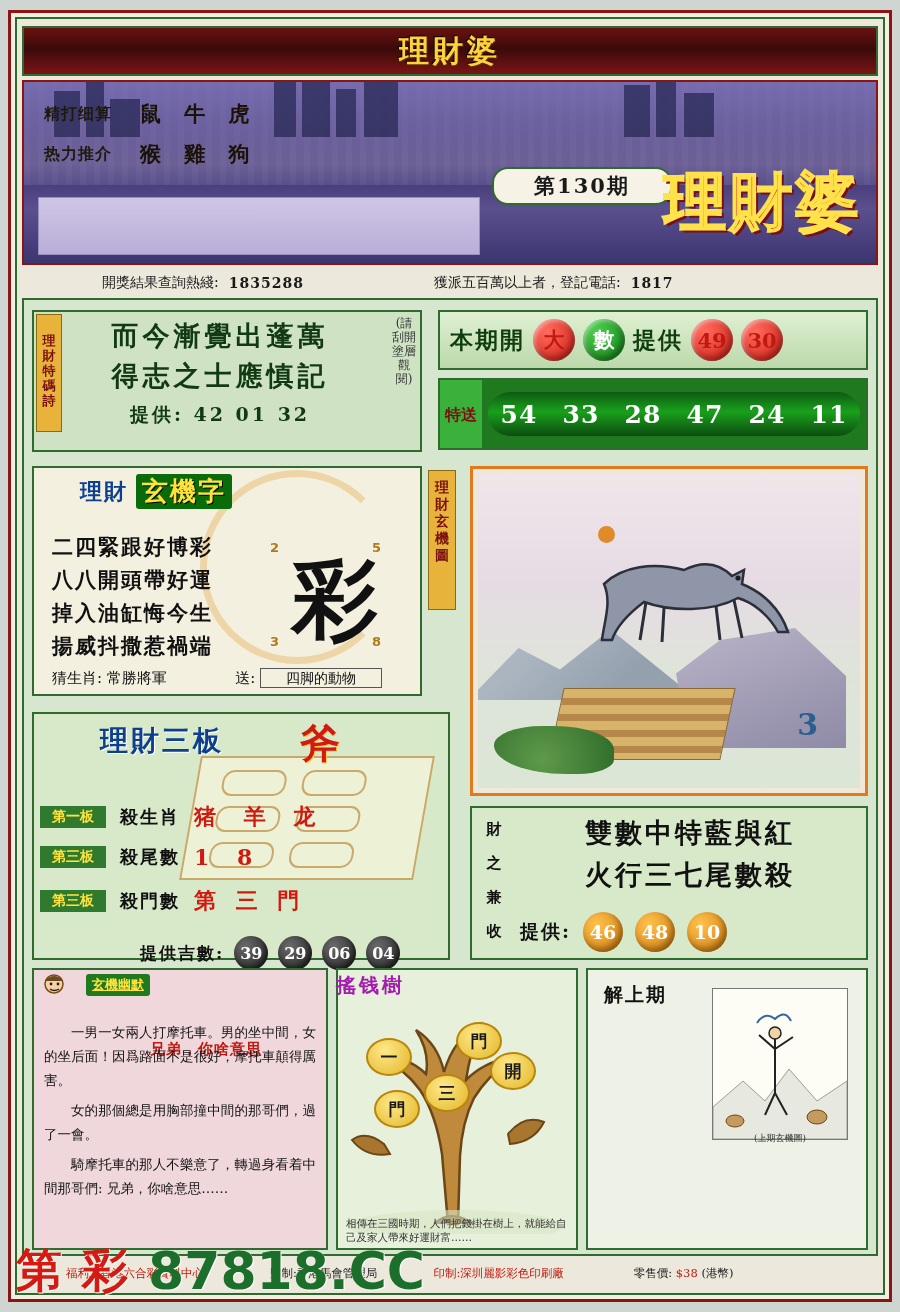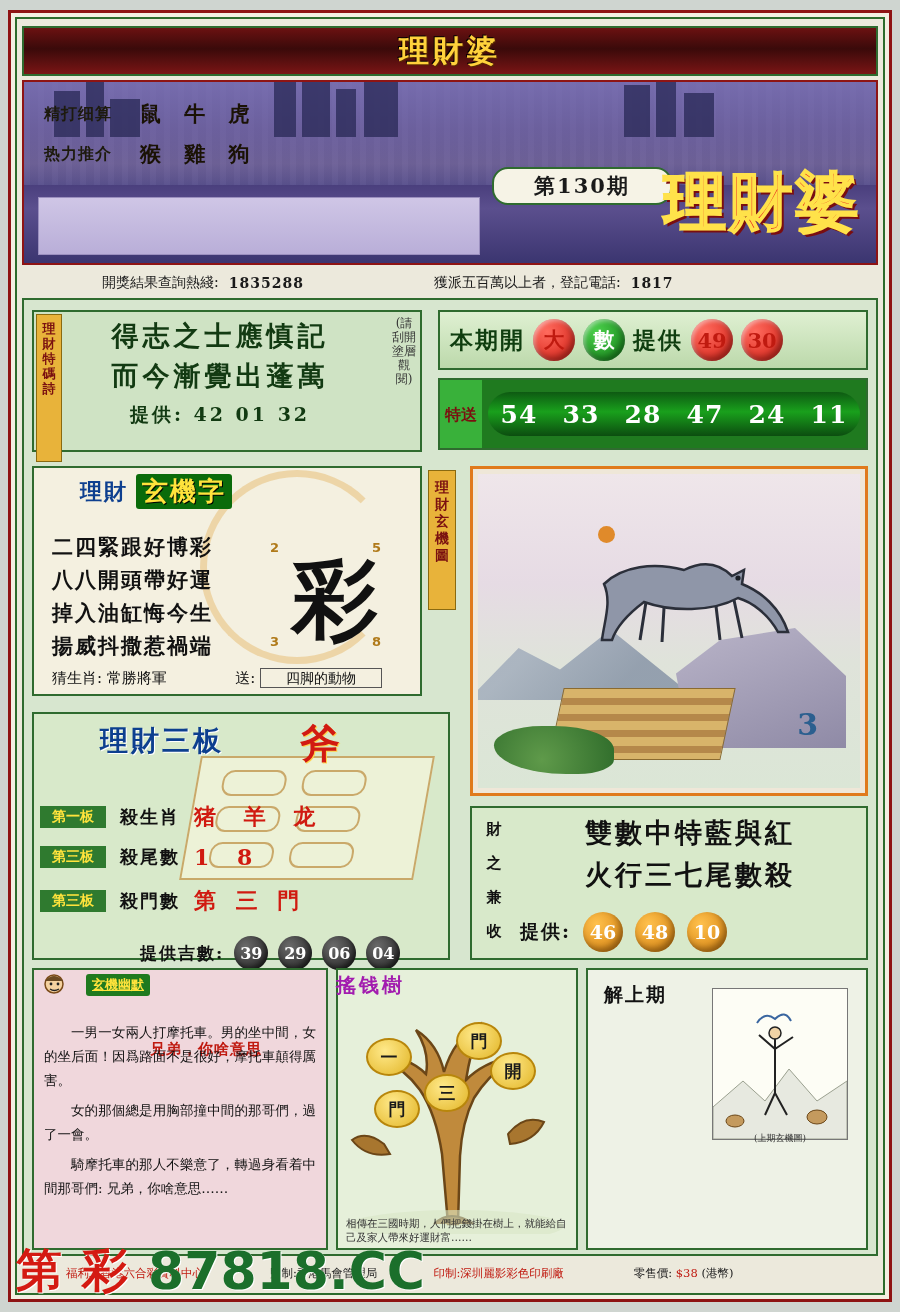--- a/index.html
+++ b/index.html
@@ -99,24 +99,24 @@
     position:absolute;left:22px;top:298px;width:856px;height:958px;
     background:#d7e6cf;border:2px solid #2f6b2f;box-sizing:border-box;
   }
 
   
   .poem{
     position:absolute;left:32px;top:310px;width:390px;height:142px;
     background:#cfe3c4;border:2px solid #2f6b2f;box-sizing:border-box;
   }
   .poem-tab{
-    position:absolute;left:36px;top:314px;width:26px;height:148px;
+    position:absolute;left:36px;top:314px;width:26px;height:118px;
     background:#e8b33a;border:1px solid #8a6a10;
     color:#7a1010;font-weight:bold;font-size:13px;line-height:15px;
-    text-align:center;padding-top:6px;box-sizing:border-box;
+    text-align:center;padding-top:18px;box-sizing:border-box;
     font-family:"DejaVu Serif","Liberation Serif",serif;
   }
   .poem-lines{
     position:absolute;left:70px;top:316px;width:300px;
     font-family:"DejaVu Serif","Liberation Serif",serif;
     color:#123a12;text-align:center;
   }
   .poem-lines .pl{font-size:27px;font-weight:bold;letter-spacing:4px;line-height:40px;}
   .poem-provide{
     margin-top:6px;font-size:19px;font-weight:bold;color:#123a12;letter-spacing:3px;
@@ -490,22 +490,22 @@
     <span style="margin-left:10px;"><b>1835288</b></span>
     <span class="h2">獲派五百萬以上者，登記電話:</span>
     <span style="margin-left:10px;"><b>1817</b></span>
   </div>
 
   <div class="body-green"></div>
 
   <div class="poem"></div>
   <div class="poem-tab">理財特碼詩</div>
   <div class="poem-lines">
+    <div class="pl">而今漸覺出蓬萬</div>
     <div class="pl">得志之士應慎記</div>
-    <div class="pl">而今漸覺出蓬萬</div>
     <div class="poem-provide">
       <span>提供:</span>
       <span>42  01  32</span>
     </div>
   </div>
   <div class="poem-note">(請刮開塗層觀閱)</div>
 
   <div class="topnums">
     <span class="txt">本期開</span>
     <span class="ball red">大</span>

